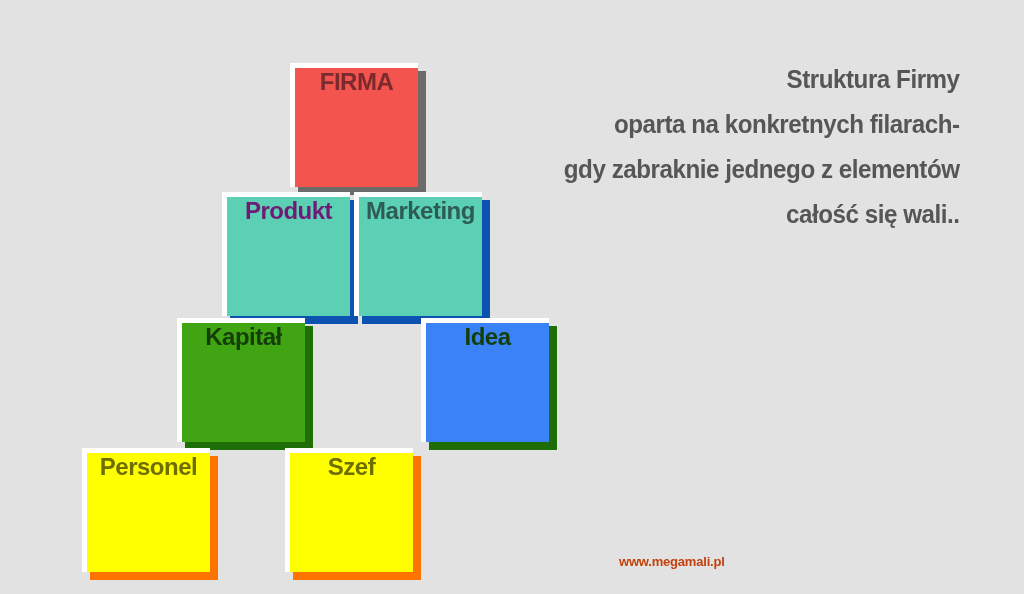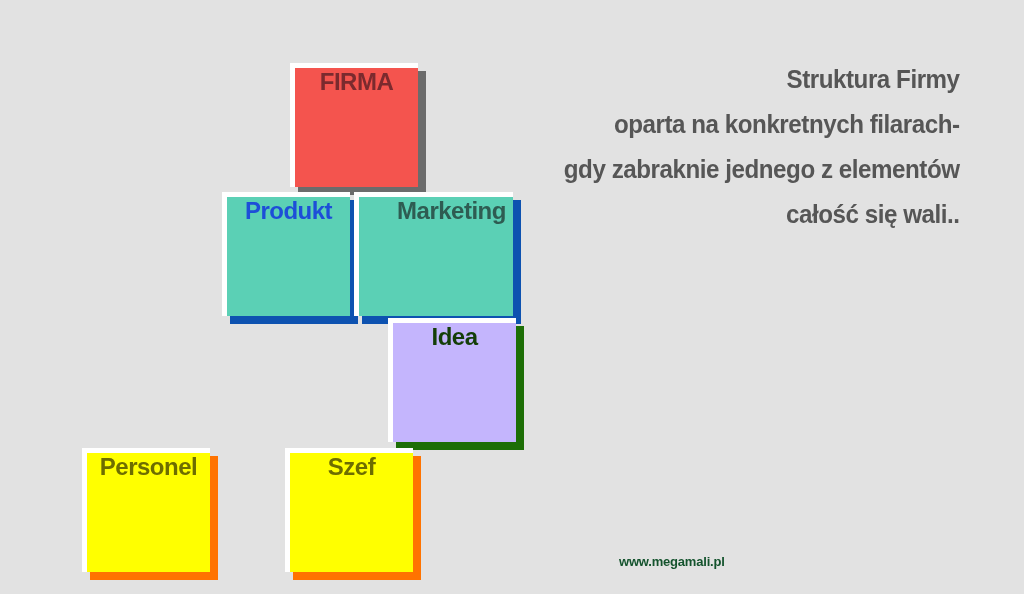--- a/index.html
+++ b/index.html
@@ -60,44 +60,47 @@
 </style>
 </head>
 <body>
 
 <div class="canvas" style="background: rgb(226, 226, 226);">
 
   <div class="block b-firma" style="background: rgb(244, 84, 78); color: rgb(123, 42, 46); box-shadow: rgb(107, 107, 107) 8px 8px 0px 0px;">
     <span>FIRMA</span>
   </div>
 
-  <div class="block b-produkt" style="background: rgb(91, 208, 181); color: #1d4ed8; box-shadow: rgb(13, 82, 176) 8px 8px 0px 0px;">
+  <div class="block b-produkt" style="background: rgb(91, 208, 181); color: #701a75; box-shadow: rgb(13, 82, 176) 8px 8px 0px 0px;">
     <span>Produkt</span>
   </div>
 
-  <div class="block b-marketing" style="background: rgb(91, 208, 181); color: rgb(46, 92, 82); box-shadow: rgb(13, 82, 176) 8px 8px 0px 0px; padding-left: 31px;">
+  <div class="block b-marketing" style="background: rgb(91, 208, 181); color: rgb(46, 92, 82); box-shadow: rgb(13, 82, 176) 8px 8px 0px 0px;">
     <span>Marketing</span>
   </div>
 
+  <div class="block b-kapital" style="background: rgb(65, 164, 19); color: rgb(20, 62, 8); box-shadow: rgb(29, 110, 6) 8px 8px 0px 0px;">
+    <span>Kapitał</span>
+  </div>
 
-  <div class="block b-idea" style="background: #c4b5fd; color: rgb(20, 62, 8); box-shadow: rgb(29, 110, 6) 8px 8px 0px 0px;">
+  <div class="block b-idea" style="background: #3b82f6; color: rgb(20, 62, 8); box-shadow: rgb(29, 110, 6) 8px 8px 0px 0px; margin-left: 33px;">
     <span>Idea</span>
   </div>
 
   <div class="block b-personel" style="background: rgb(255, 255, 0); color: rgb(109, 109, 0); box-shadow: rgb(255, 115, 0) 8px 8px 0px 0px;">
     <span>Personel</span>
   </div>
 
   <div class="block b-szef" style="background: rgb(255, 255, 0); color: rgb(109, 109, 0); box-shadow: rgb(255, 115, 0) 8px 8px 0px 0px;">
     <span>Szef</span>
   </div>
 
 
   <div class="caption" style="color: rgb(86, 86, 86);">
     <div>Struktura Firmy</div>
     <div>oparta na konkretnych filarach-</div>
     <div>gdy zabraknie jednego z elementów</div>
     <div>całość się wali..</div>
   </div>
 
-  <div class="watermark" style="color: #14532d;">www.megamali.pl</div>
+  <div class="watermark" style="color: #c2410c;">www.megamali.pl</div>
 
 </div>
 
 </body></html>

